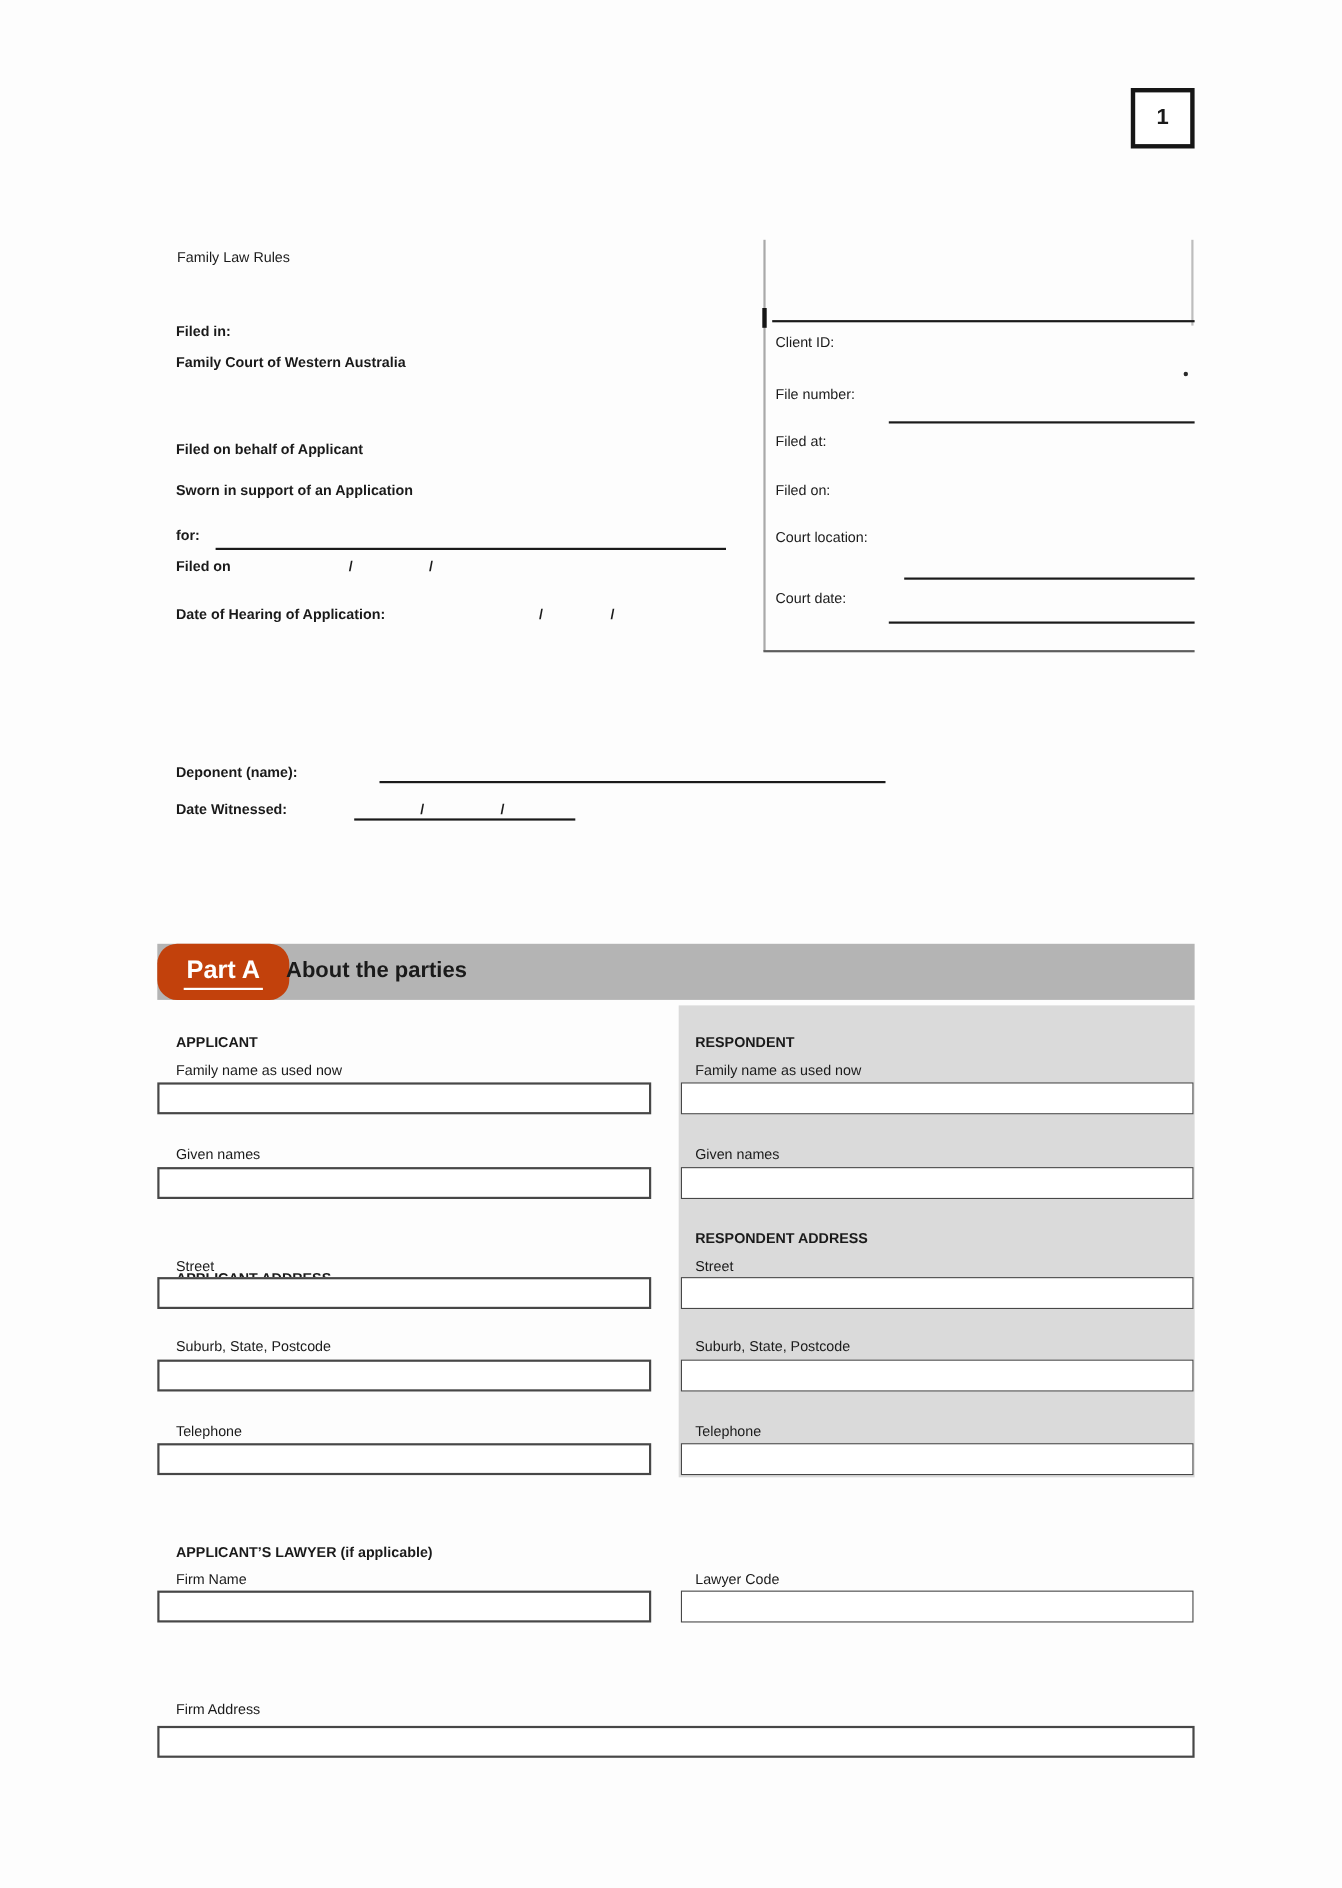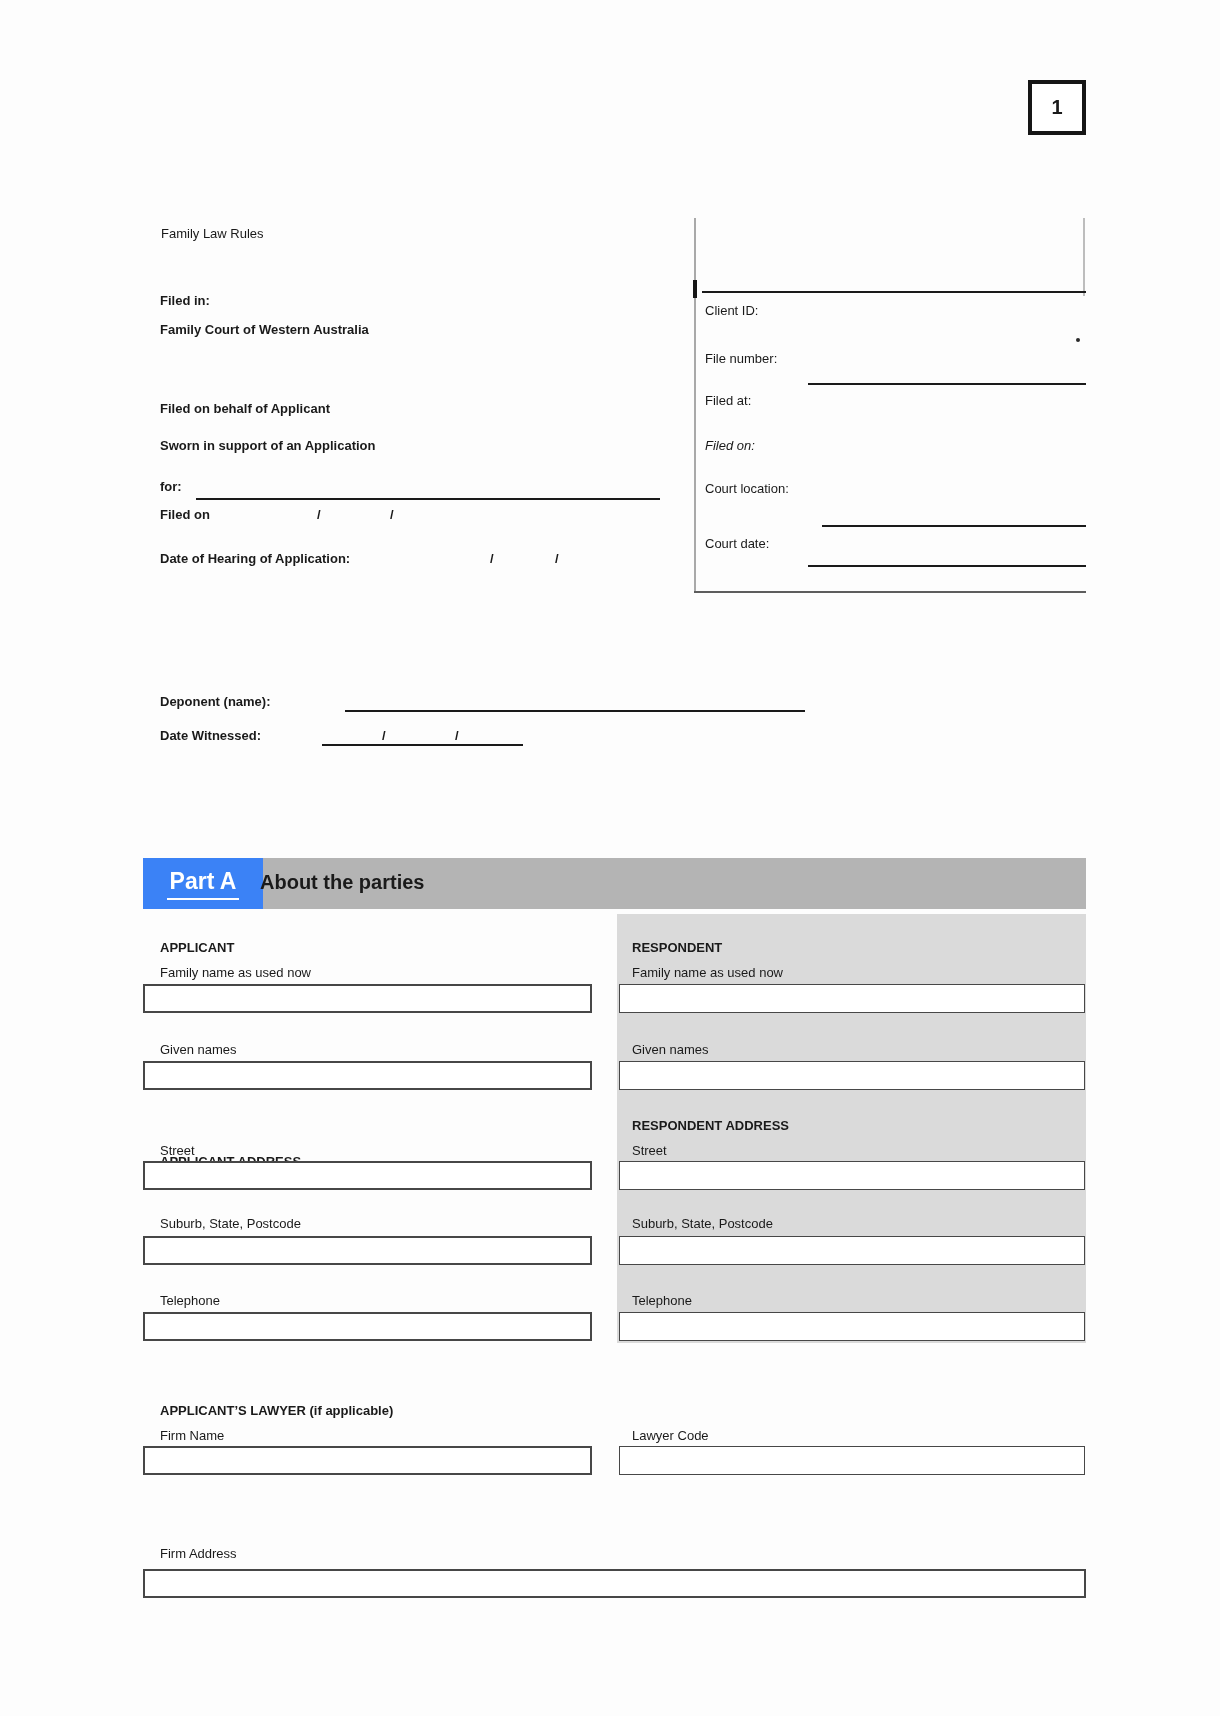--- a/index.html
+++ b/index.html
@@ -25,21 +25,21 @@
     box-sizing:border-box; border:4px solid #161616; background:#fff;
     display:flex; align-items:center; justify-content:center;
     font-size:20px; font-weight:bold;
   }
   .parta-bar {
     position:absolute; left:143px; top:858px; width:943px; height:51px;
     background:#b4b4b4;
   }
   .parta-badge {
     position:absolute; left:143px; top:858px; width:120px; height:51px;
-    background:#3b82f6; display:flex; align-items:center; justify-content:center;
+    background:#c2410c; display:flex; align-items:center; justify-content:center;border-radius:18px;
   }
   .parta-badge span {
     color:#ffffff; font-size:23px; font-weight:bold;
     border-bottom:2.5px solid #ffffff; padding:0 3px 3px 3px;
   }
   .parta-title { position:absolute; left:260px; top:871px; font-size:20px; font-weight:bold; }
   .resp-block {
     position:absolute; left:617px; top:914px; width:469px; height:429px;
     background:#dadada;
   }
@@ -75,21 +75,21 @@
   <div class="vline" style="left:694px; top:218px; width:2px; height:374px; background:#a9a9a9;"></div>
   <div class="vline" style="left:693px; top:280px; width:4px; height:18px; background:#161616;"></div>
   <div class="vline" style="left:1083px; top:218px; width:2px; height:78px; background:#bdbdbd;"></div>
   <div class="fill-line" style="left:702px; top:291px; width:384px;"></div>
   <div class="vline" style="left:694px; top:591px; width:392px; height:2px; background:#5d5d5d;"></div>
 
   <div class="abs lbl" style="left:705px; top:301px;">Client ID:</div>
   <div class="abs lbl" style="left:705px; top:349px;">File number:</div>
   <div class="fill-line" style="left:808px; top:383px; width:278px;"></div>
   <div class="abs lbl" style="left:705px; top:391px;">Filed at:</div>
-  <div class="abs lbl" style="left:705px; top:436px;font-style:italic;">Filed on:</div>
+  <div class="abs lbl" style="left:705px; top:436px;">Filed on:</div>
   <div class="abs lbl" style="left:705px; top:479px;">Court location:</div>
   <div class="fill-line" style="left:822px; top:525px; width:264px;"></div>
   <div class="abs lbl" style="left:705px; top:534px;">Court date:</div>
   <div class="fill-line" style="left:808px; top:565px; width:278px;"></div>
   <div class="dot" style="left:1076px; top:338px;"></div>
 
   <div class="abs lbl b" style="left:160px; top:692px;">Deponent (name):</div>
   <div class="fill-line" style="left:345px; top:710px; width:460px;"></div>
   <div class="abs lbl b" style="left:160px; top:726px;">Date Witnessed:</div>
   <div class="abs lbl b" style="left:382px; top:726px;">/</div>

